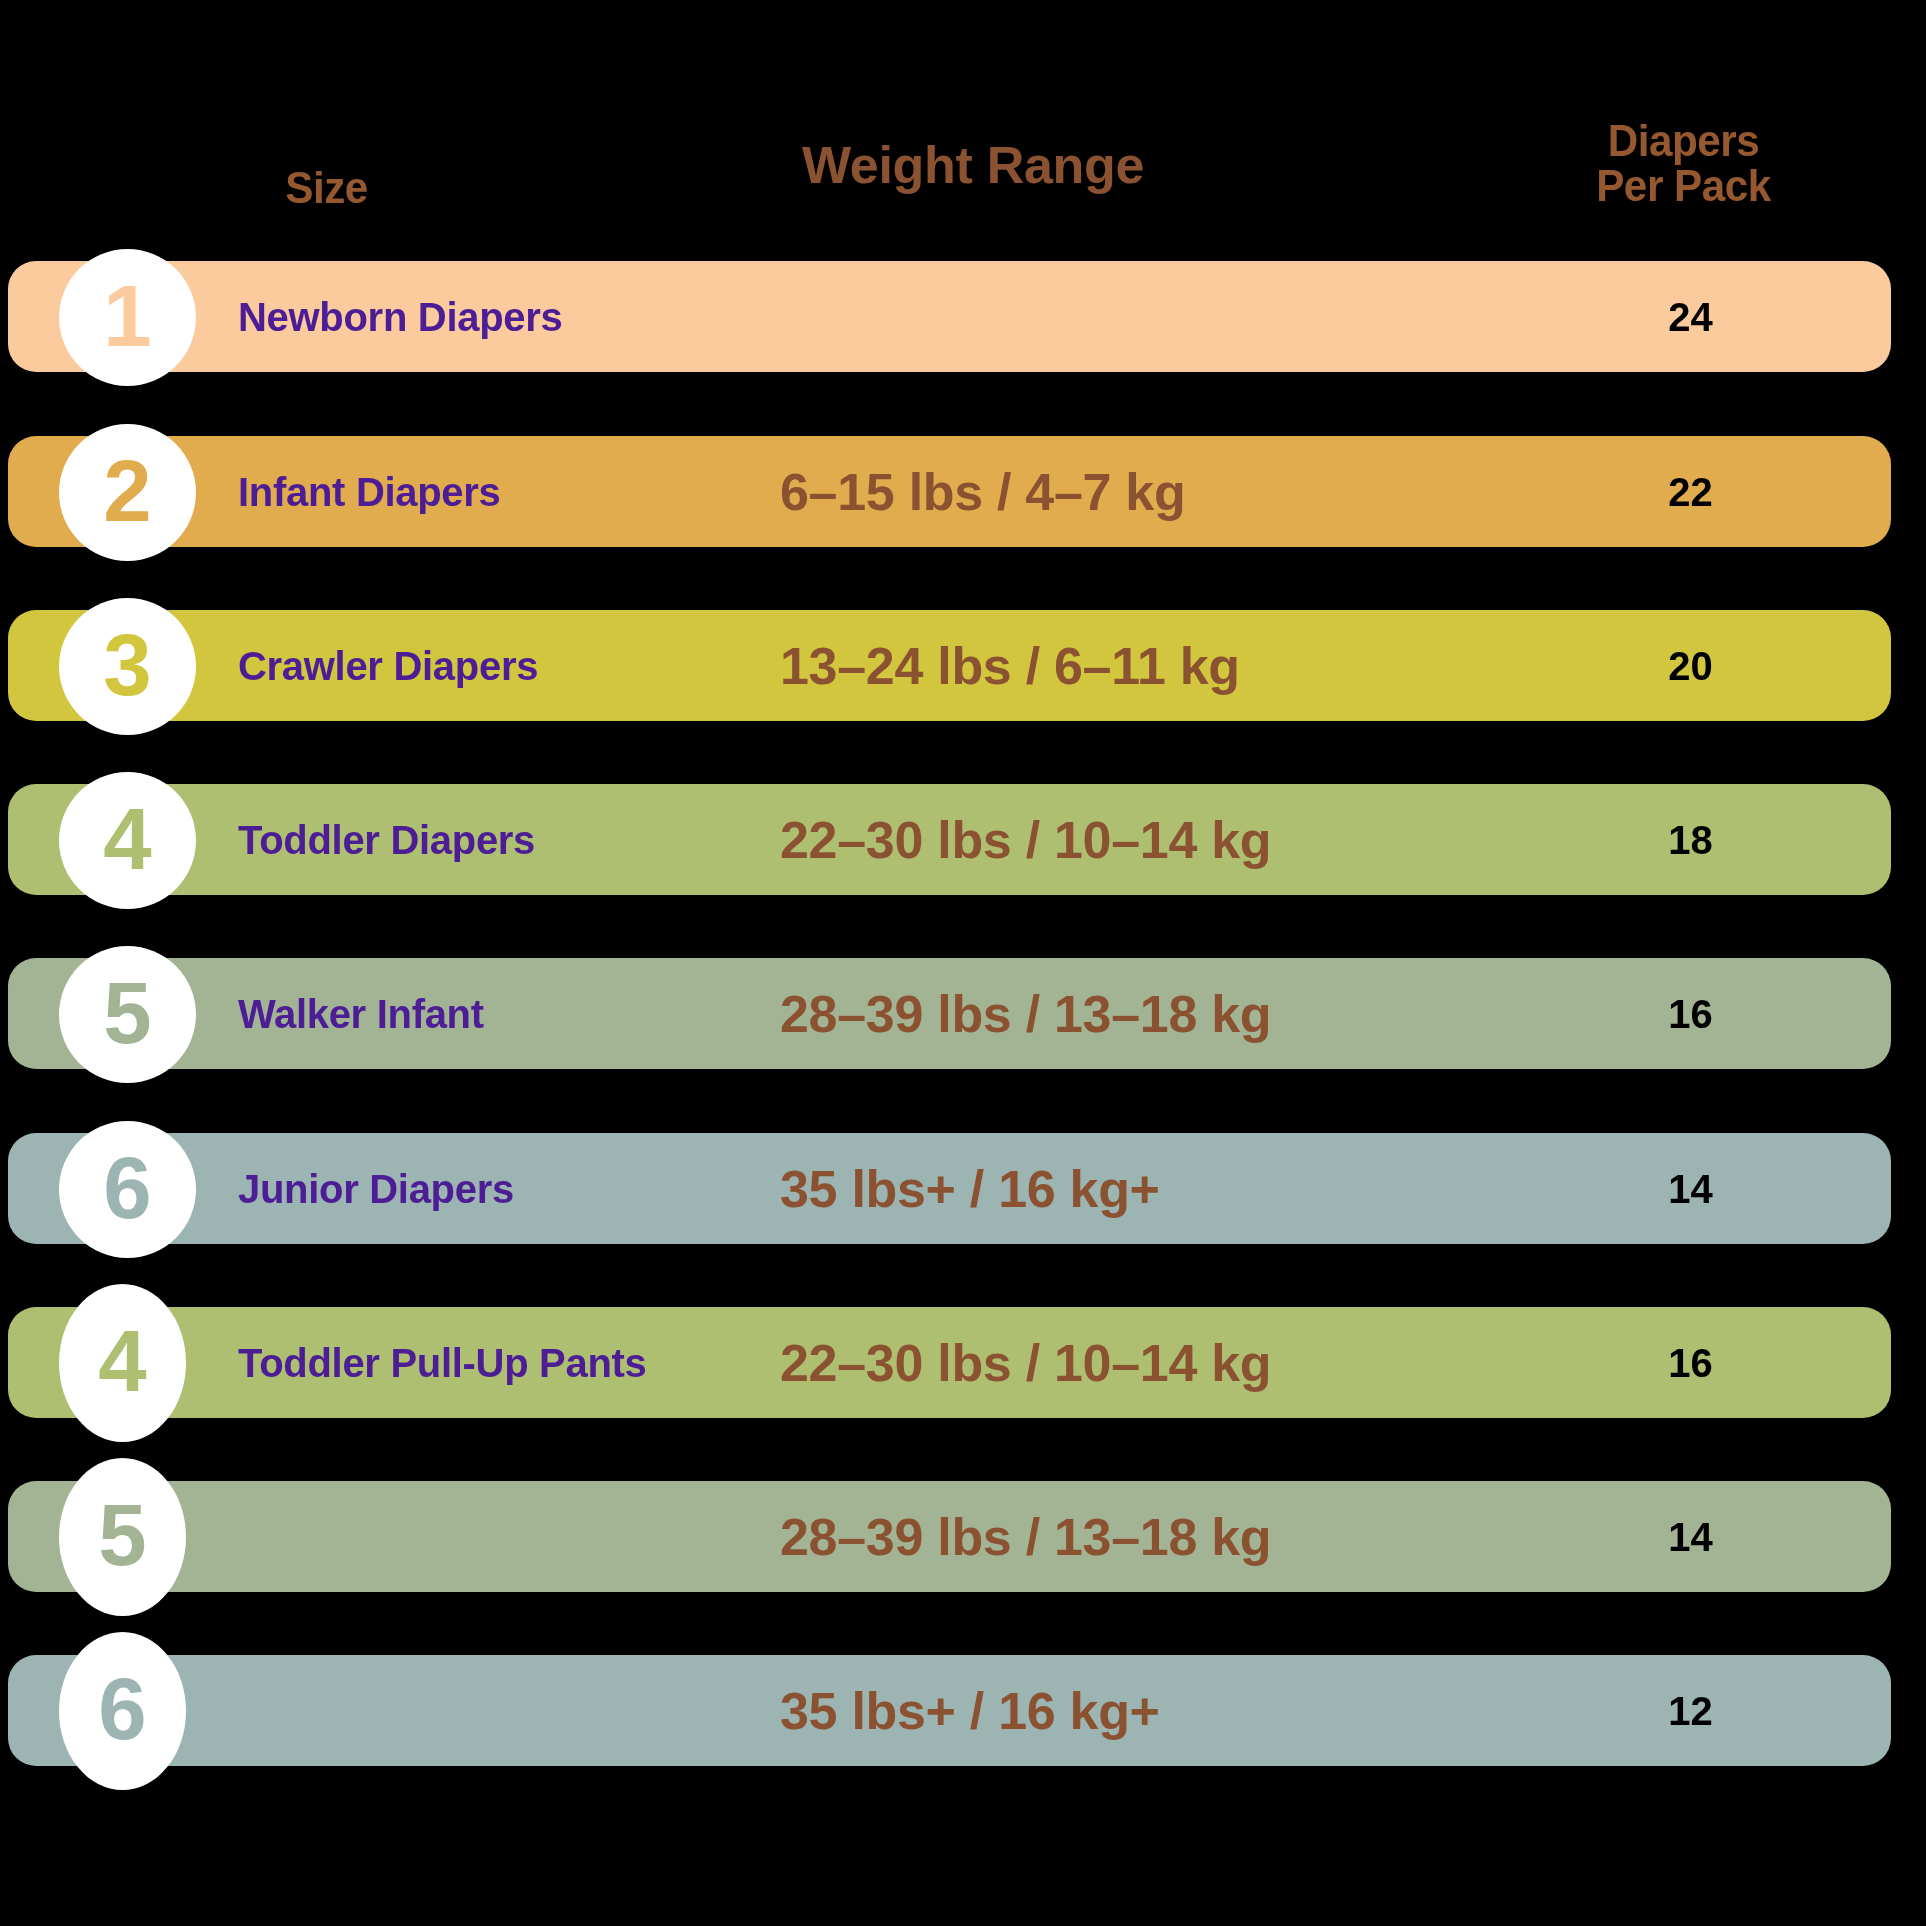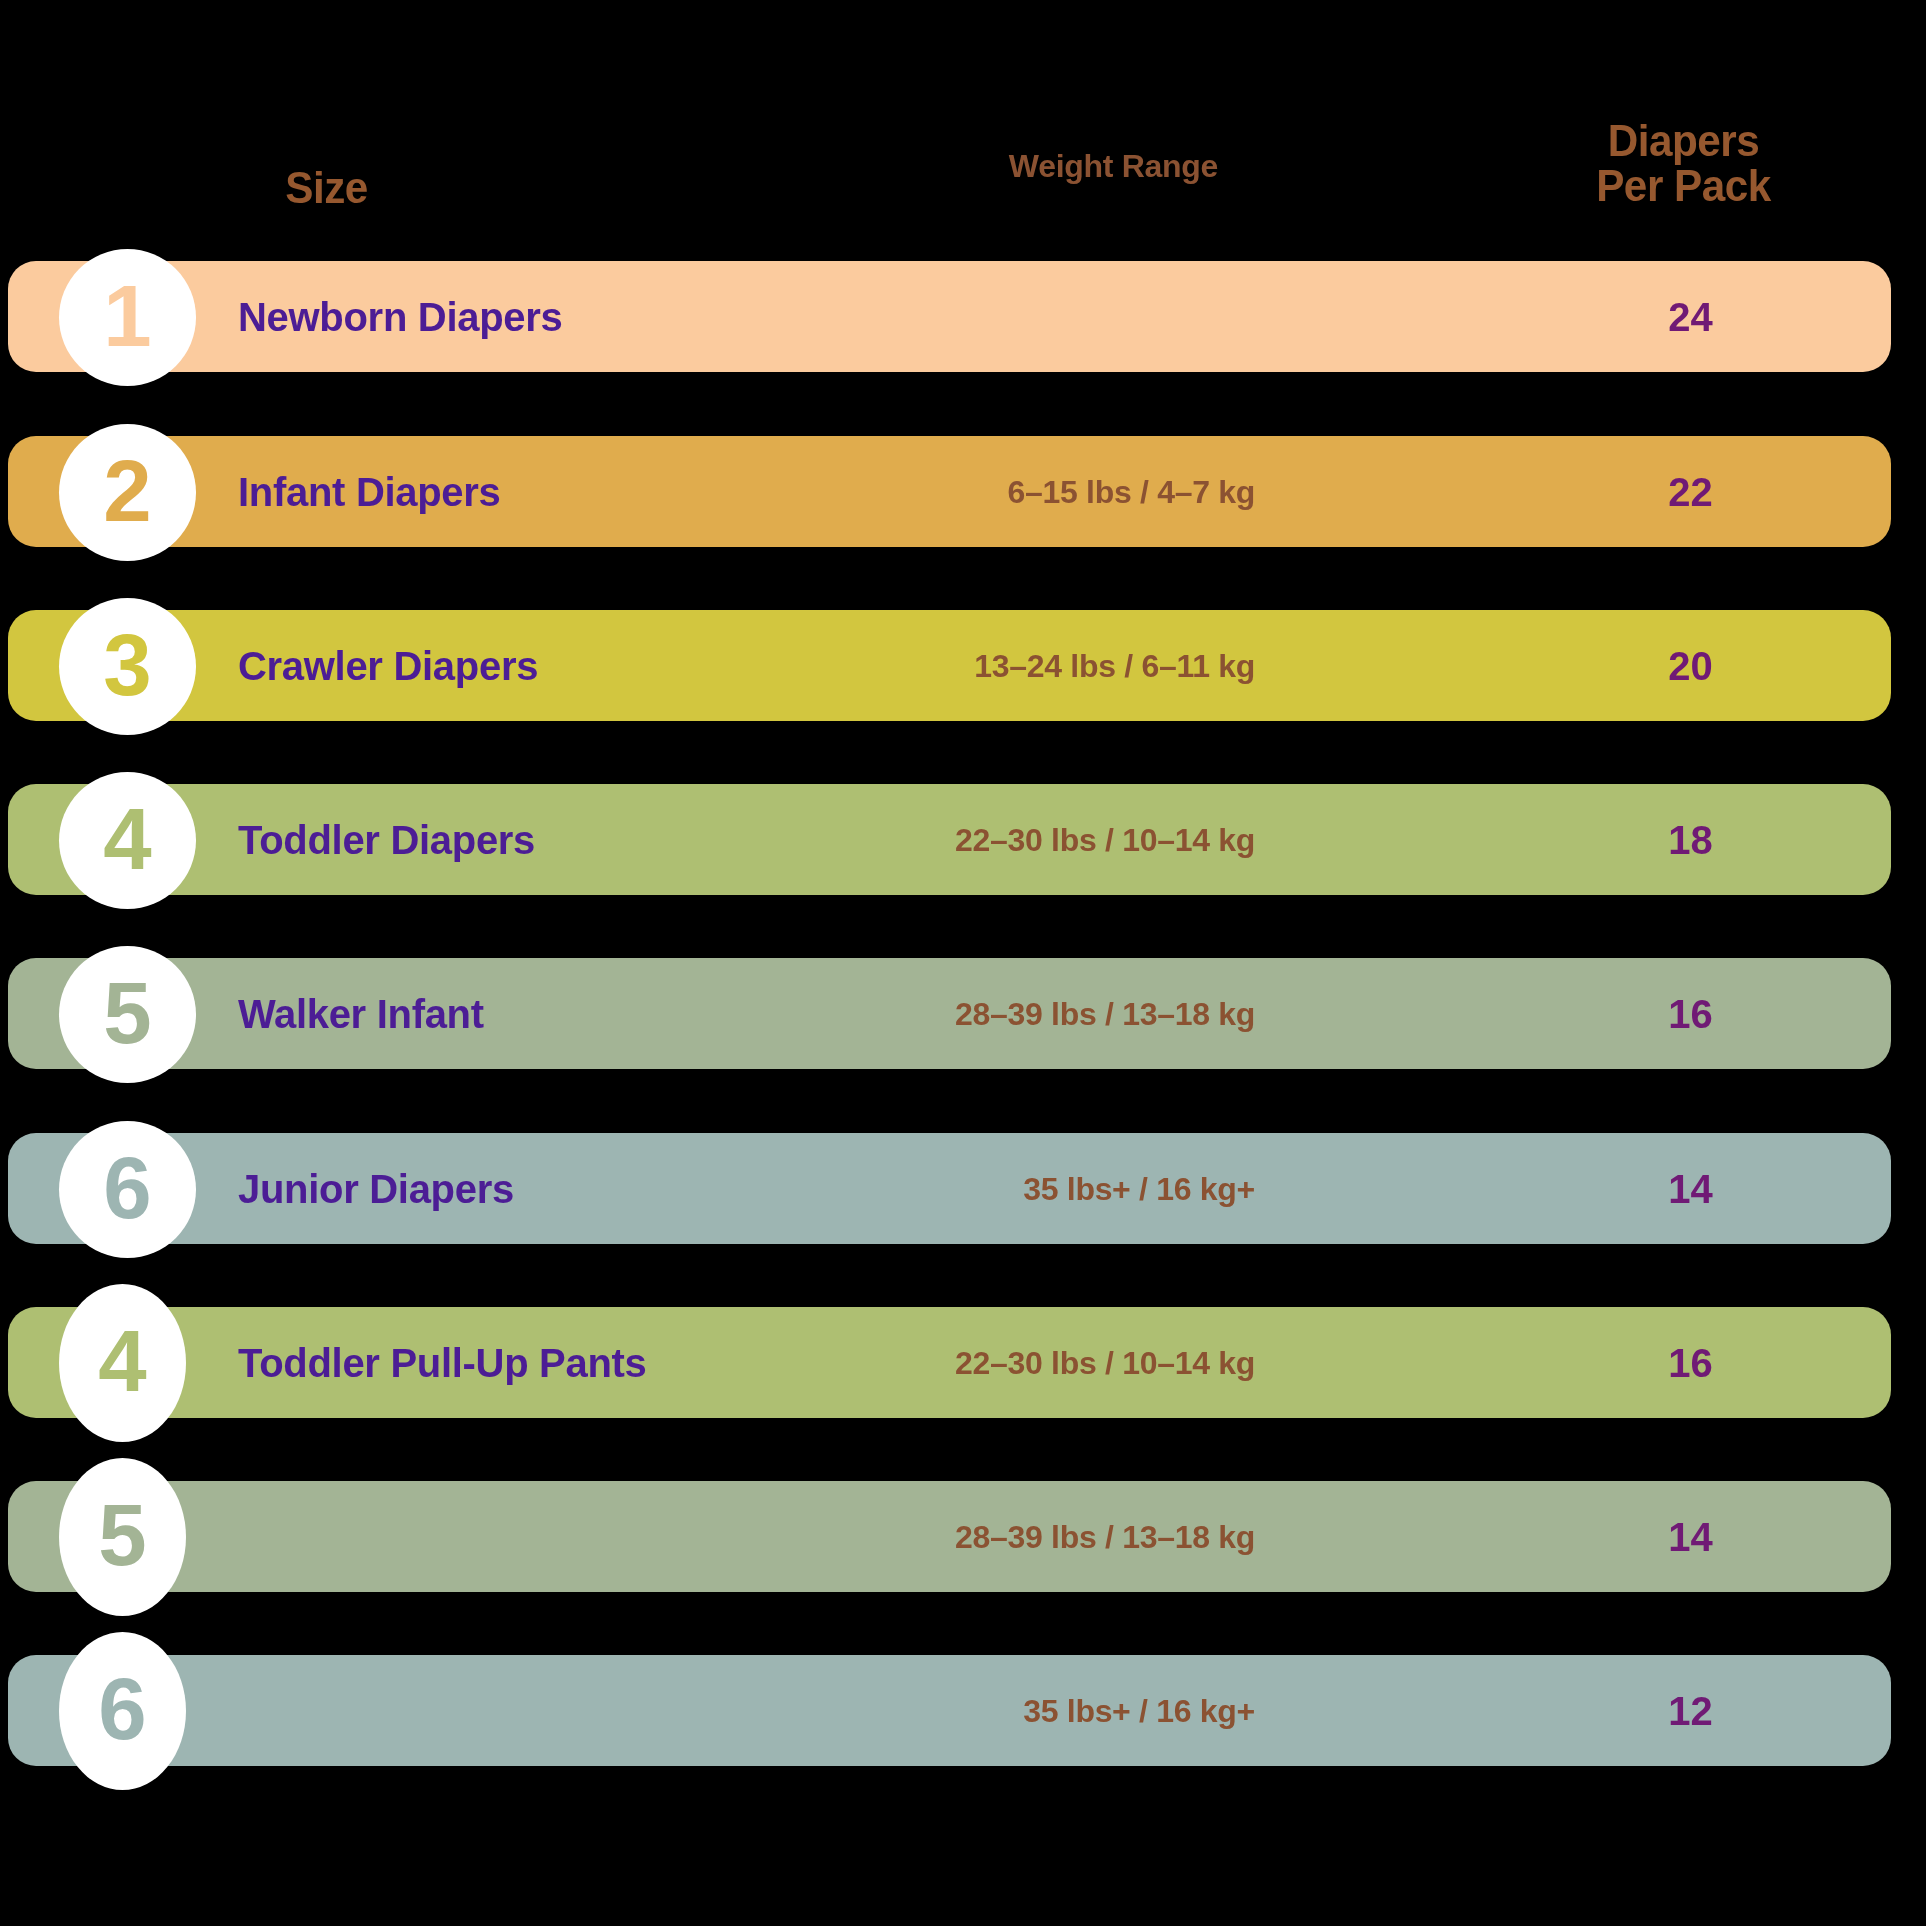--- a/index.html
+++ b/index.html
@@ -52,36 +52,36 @@
     color:#4c1d95;
     white-space:nowrap;
     letter-spacing:-0.3px;
   }
   .weight{
     position:absolute;
     left:772px;
     width:475px;
     top:50%;
     transform:translateY(-50%);
-    font-size:32px;
+    font-size:52px;
     font-weight:700;
     color:#8B5232;
-    text-align:right;
+    text-align:left;
     white-space:nowrap;
     letter-spacing:-0.3px;
   }
   .count{
     position:absolute;
     left:1554px;
     width:257px;
     top:50%;
     transform:translateY(-50%);
     font-size:40px;
     font-weight:700;
-    color:#701a75;
+    color:#000000;
     text-align:center;
   }
 
   
   .badge{
     position:absolute;
     left:51px;
     top:50%;
     width:137px;height:137px;
     margin-top:-68px;

